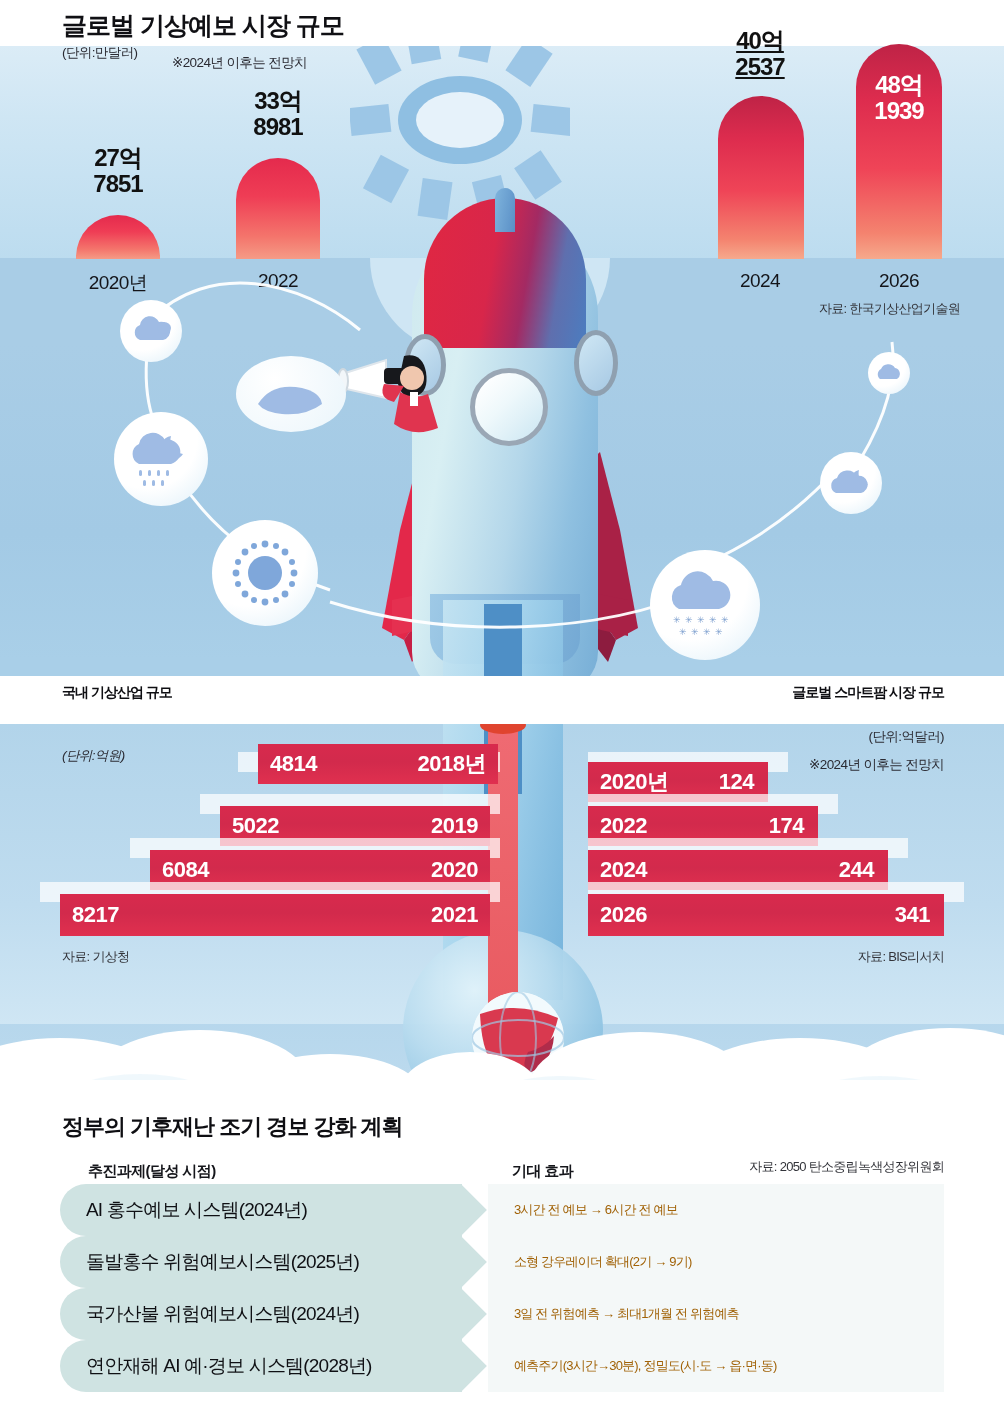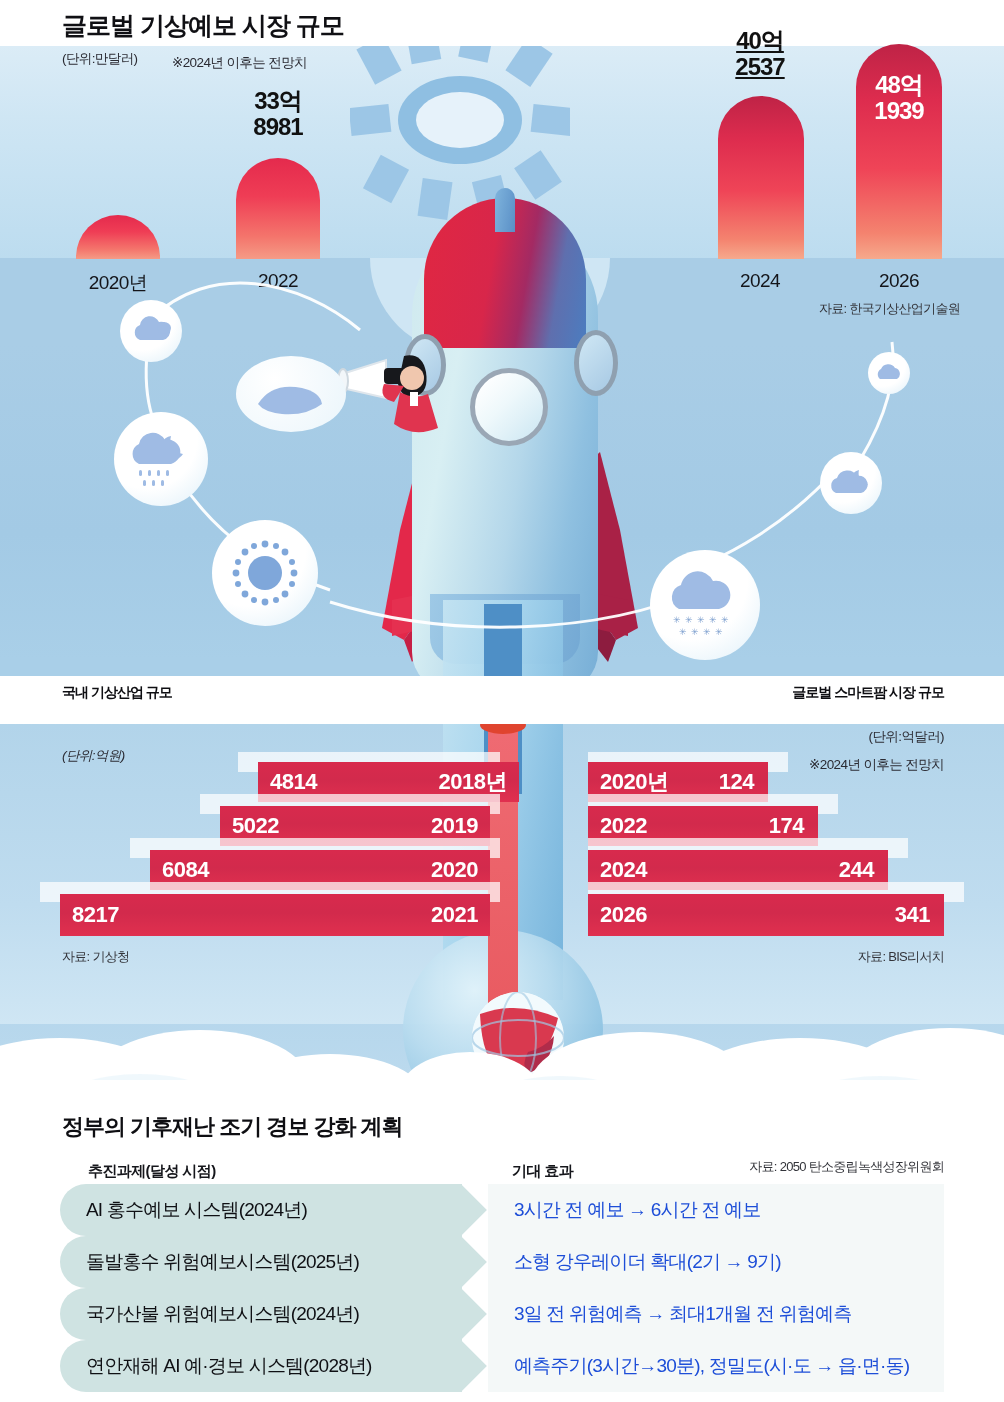--- a/index.html
+++ b/index.html
@@ -142,21 +142,21 @@
   }
   .row-left::after {
     content:""; position:absolute; right:-25px; top:0; width:26px; height:52px;
     background:#cfe3e2;
     clip-path: polygon(0 0, 0 100%, 100% 50%);
   }
   .row-left span { font-size:19px; color:#0f1014; letter-spacing:-.8px; }
   .row-right {
     height:52px; background:#f4f8f8; display:flex; align-items:center; padding-left:26px;
   }
-  .row-right span { font-size:19px; color:#1d4ed8; letter-spacing:-.8px; }
+  .row-right span { font-size:13px; color:#a16207; letter-spacing:-.8px; }
   .row-wrap { display:flex; position:absolute; left:60px; width:884px; }
 </style>
 </head>
 <body>
 
 <div id="root">
 
   <div class="abs sky-top"></div>
   <div class="abs band-baseline"></div>
   <div class="abs notch l"></div>
@@ -176,23 +176,24 @@
       <rect x="20" y="140" width="32" height="38" transform="rotate(28 36 159)"></rect>
       <rect x="70" y="160" width="30" height="38" transform="rotate(8 85 179)"></rect>
       <rect x="126" y="158" width="30" height="38" transform="rotate(-14 141 177)"></rect>
       <rect x="172" y="136" width="32" height="38" transform="rotate(-34 188 155)"></rect>
     </g>
   </svg>
 
   <div class="abs white-title-band"></div>
   <div class="abs chart-title" style="left:62px; top:9px;">글로벌 기상예보 시장 규모</div>
 
-  <div class="abs unit-note" style="left:62px; top:50px;">(단위:만달러)</div>
+  <div class="abs unit-note" style="left:62px; top:44px;">(단위:만달러)</div>
   <div class="abs unit-note" style="left:172px; top:54px;">※2024년 이후는 전망치</div>
 
+  <div class="abs bar-lbl" style="left:58px; top:145px; width:120px;">27억<br>7851</div>
   <div class="abs bar" style="left:76px; top:215px; width:84px; height:44px;"></div>
   <div class="abs x-lbl" style="left:58px; top:270px; width:120px;">2020년</div>
 
   <div class="abs bar-lbl" style="left:218px; top:88px; width:120px;">33억<br>8981</div>
   <div class="abs bar" style="left:236px; top:158px; width:84px; height:101px;"></div>
   <div class="abs x-lbl" style="left:218px; top:270px; width:120px;">2022</div>
 
   <div class="abs bar-lbl" style="left:700px; top:28px; width:120px;text-decoration:underline;">40억<br>2537</div>
   <div class="abs bar dark" style="left:718px; top:96px; width:86px; height:163px;"></div>
   <div class="abs x-lbl" style="left:700px; top:270px; width:120px;">2024</div>
@@ -343,21 +344,21 @@
 
   <div class="abs sec-band"></div>
   <div class="abs sec-title" style="left:62px; top:684px;">국내 기상산업 규모</div>
   <div class="abs sec-title" style="left:560px; top:684px; width:384px; text-align:right;">글로벌 스마트팜 시장 규모</div>
 
   <div class="abs unit-note" style="left:62px; top:747px;font-style:italic;">(단위:억원)</div>
   <div class="abs unit-note" style="left:640px; top:728px; width:304px; text-align:right;">(단위:억달러)</div>
   <div class="abs unit-note" style="left:600px; top:756px; width:344px; text-align:right;">※2024년 이후는 전망치</div>
 
   <div class="abs stair-shadow" style="left:238px; top:752px; width:262px; height:20px;"></div>
-  <div class="abs stair" style="left:258px; top:762px; width:261px; height:40px;">
+  <div class="abs stair" style="left:258px; top:744px; width:240px; height:40px;">
     <span class="v" style="margin-left:12px;">4814</span>
     <span class="y" style="margin-left:auto; margin-right:12px;">2018년</span>
   </div>
 
   <div class="abs stair-shadow" style="left:200px; top:794px; width:300px; height:20px;"></div>
   <div class="abs stair" style="left:220px; top:806px; width:270px; height:40px;">
     <span class="v" style="margin-left:12px;">5022</span>
     <span class="y" style="margin-left:auto; margin-right:12px;">2019</span>
   </div>
 

